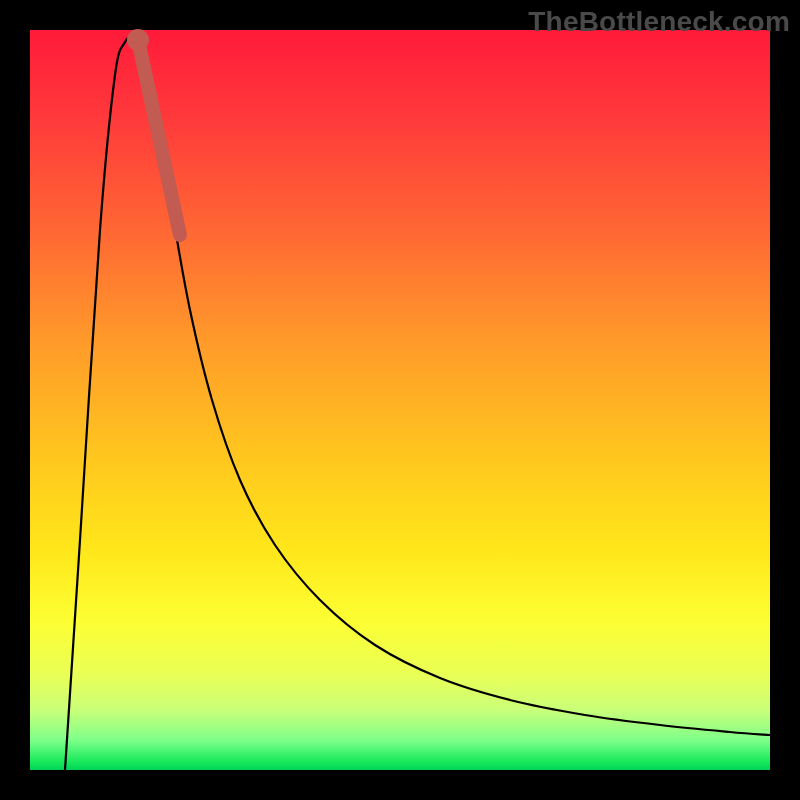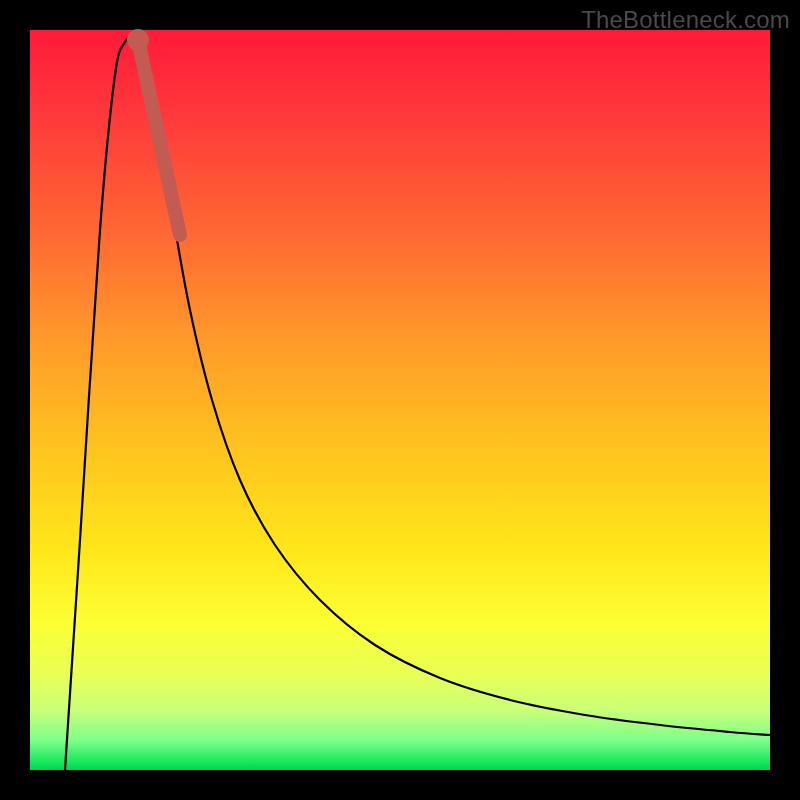--- a/index.html
+++ b/index.html
@@ -36,22 +36,22 @@
       #7dff8a 96%,
       #14e85a 99%,
       #00d257 100%
     );
   }
   .watermark {
     position: absolute;
     top: 6px;
     right: 10px;
     color: #4a4a4a;
-    font-weight: 400;
-    font-size: 24px;
+    font-weight: 700;
+    font-size: 28px;
     letter-spacing: 0.2px;
     user-select: none;
   }
   svg.curves {
     position: absolute;
     left: 0; top: 0;
     width: 740px; height: 740px;
     overflow: visible;
   }
 </style>

